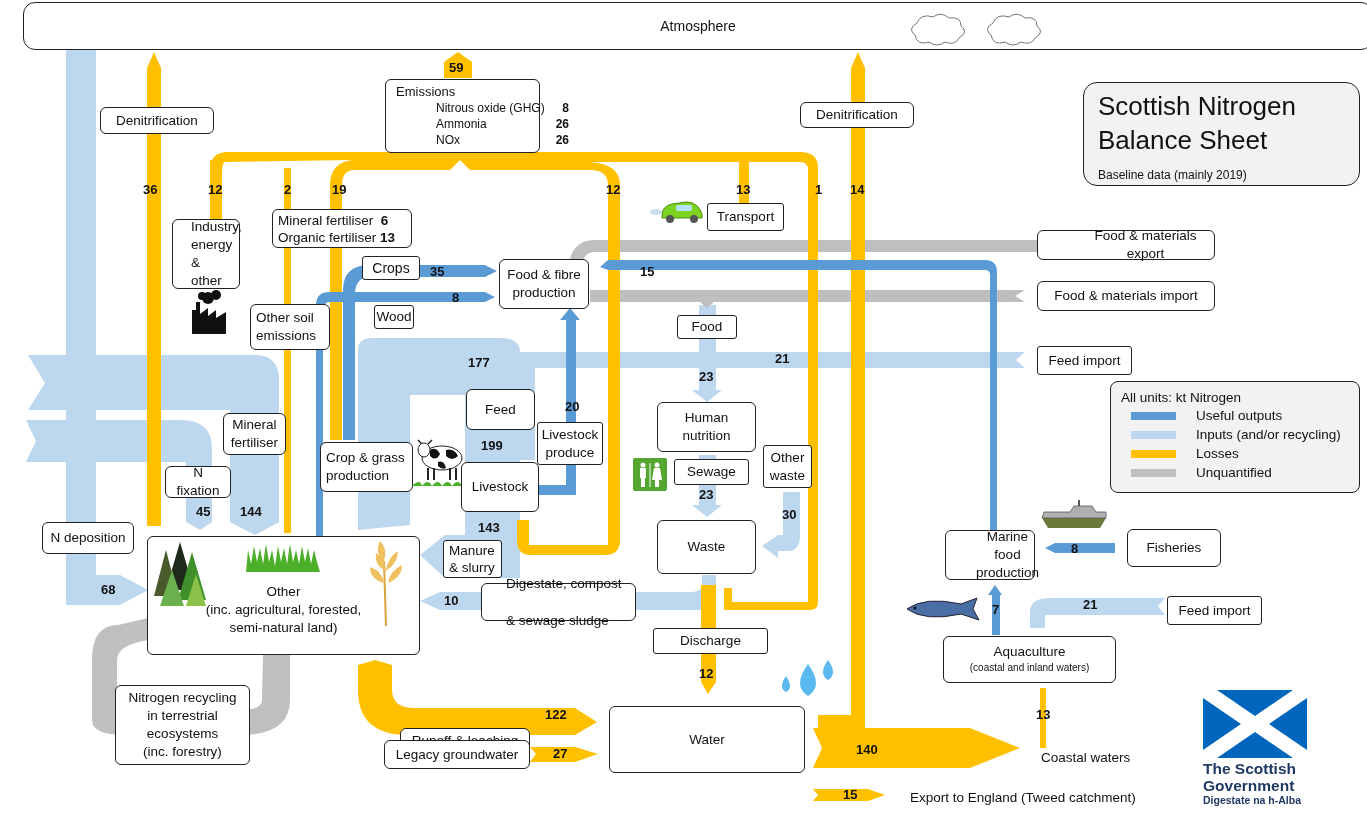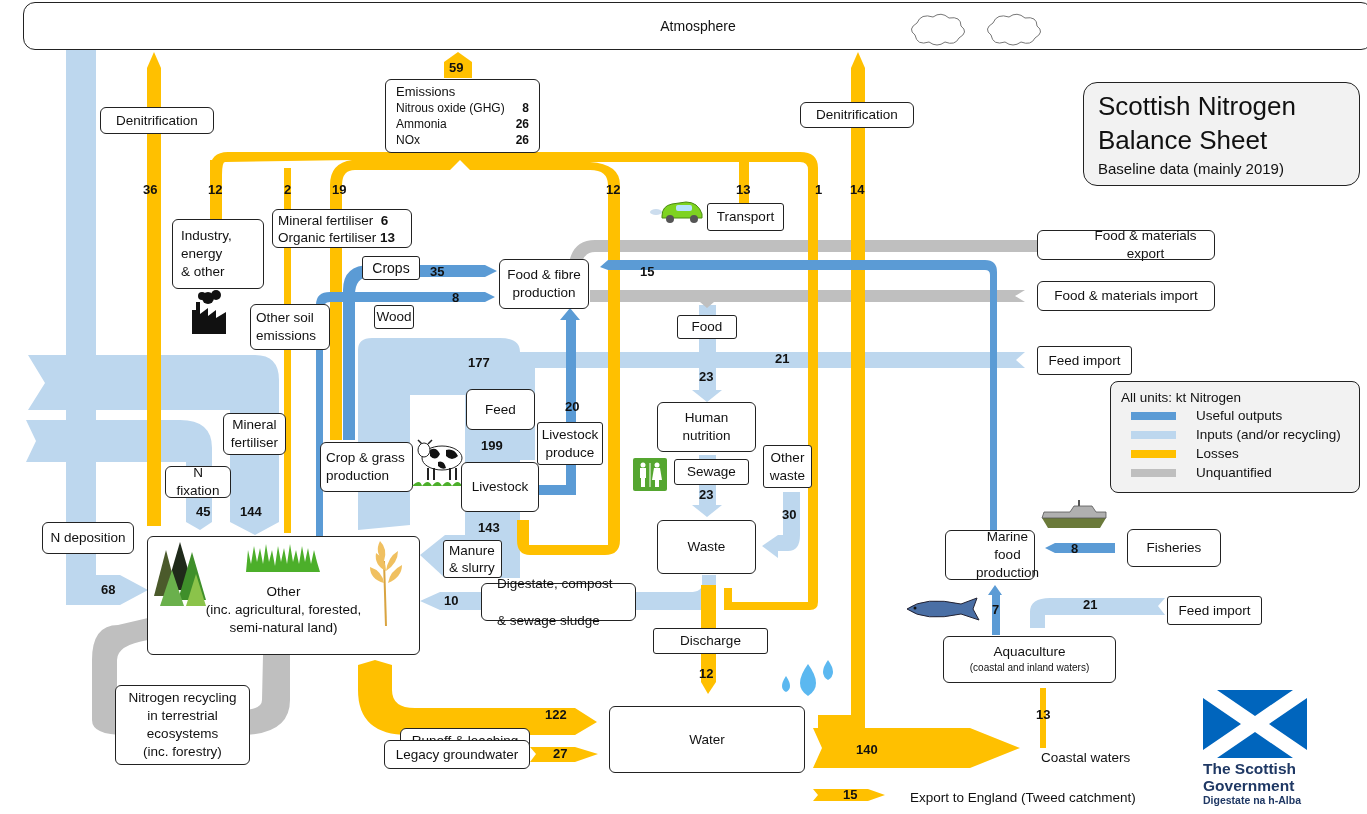--- a/index.html
+++ b/index.html
@@ -12,26 +12,26 @@
          padding:1px 5px; }
   .box.sq { border-radius:3px; }
   .box.left { align-items:flex-start; text-align:left; }
   .num { position:absolute; font-weight:bold; font-size:13px; color:#111; }
   .atmo { position:absolute; left:23px; top:2px; width:1350px; height:48px; border:1px solid #222;
           border-radius:12px; background:#fff; box-sizing:border-box; display:flex; align-items:center;
           justify-content:center; font-size:14px; }
   .title-card { position:absolute; left:1083px; top:82px; width:277px; height:104px; border:1.5px solid #222;
                 border-radius:14px; background:#f2f2f2; box-sizing:border-box; padding:6px 14px; }
   .title-card .t1 { font-size:26px; line-height:34px; }
-  .title-card .t2 { font-size:15px; line-height:22px; margin-top:1px; }
+  .title-card .t2 { font-size:12px; line-height:22px; margin-top:7px; }
   .legend { position:absolute; left:1110px; top:381px; width:250px; height:112px; border:1px solid #222;
             border-radius:8px; background:#f2f2f2; box-sizing:border-box; padding:8px 10px; font-size:13.5px; }
   .legend .row { display:flex; align-items:center; height:19px; }
   .legend .sw { width:45px; height:8px; margin-left:10px; margin-right:20px; }
-  .emis-row { display:flex; justify-content:space-between; width:100%; font-size:12px; line-height:16px; }
+  .emis-row { display:flex; justify-content:space-between; width:100%; font-size:12px; line-height:16px;margin-left:40px; }
   .emis-row b { font-weight:bold; }
   .plain { position:absolute; font-size:13.5px; }
   .logo { position:absolute; left:1203px; top:690px; width:110px; }
   .logo .flag { width:104px; height:68px; background:#0065bd; position:relative; overflow:hidden; }
   .logo .t-a { font-weight:bold; font-size:15.5px; color:#1f3864; line-height:17px; margin-top:2px; }
   .logo .t-b { font-weight:bold; font-size:10.5px; color:#1f3864; line-height:13px; }
 </style>
 </head>
 <body>
 
@@ -138,21 +138,21 @@
     </div>
 </div>
 
 <div class="box" style="left:100px;top:107px;width:114px;height:27px;">
     <span>Denitrification</span>
   </div>
 <div class="box" style="left:800px;top:102px;width:114px;height:26px;">
     <span>Denitrification</span>
   </div>
 
-<div class="box left" style="left:172px;top:219px;width:92px;height:70px;padding-left:8px;">
+<div class="box left" style="left:172px;top:219px;width:68px;height:70px;padding-left:18px;">
   <span>Industry,</span>
   <span>energy</span>
   <span>&amp; other</span>
 </div>
 <svg style="position:absolute;left:190px;top:290px" width="38" height="44">
   <path d="M2,44 L2,20 L6,20 L6,12 L10,12 L10,24 L18,18 L18,26 L26,20 L26,28 L36,22 L36,44 Z" fill="#111"></path>
   <circle cx="18" cy="8" r="6" fill="#111"></circle>
     <circle cx="26" cy="5" r="5" fill="#111"></circle>
     <circle cx="12" cy="6" r="4" fill="#111"></circle>
 </svg>
@@ -261,21 +261,21 @@
   <span>waste</span>
 </div>
 <div class="box" style="left:657px;top:520px;width:99px;height:54px;">
     <span>Waste</span>
   </div>
 
 <div class="box sq left" style="left:443px;top:540px;width:59px;height:38px;line-height:17px;">
   <span>Manure</span>
   <span>&amp; slurry</span>
 </div>
-<div class="box left" style="left:481px;top:583px;width:155px;height:38px;line-height:17px;padding-left:15px;gap:20px;">
+<div class="box left" style="left:481px;top:583px;width:155px;height:38px;line-height:17px;padding-left:24px;gap:20px;">
   <span>Digestate, compost</span>
   <span>&amp; sewage sludge</span>
 </div>
 
 <div class="box" style="left:147px;top:536px;width:273px;height:119px;padding-top:30px;">
   <span>Other</span>
   <span>(inc. agricultural, forested,</span>
   <span>semi-natural land)</span>
 </div>
 <svg style="position:absolute;left:152px;top:540px" width="56" height="66">

